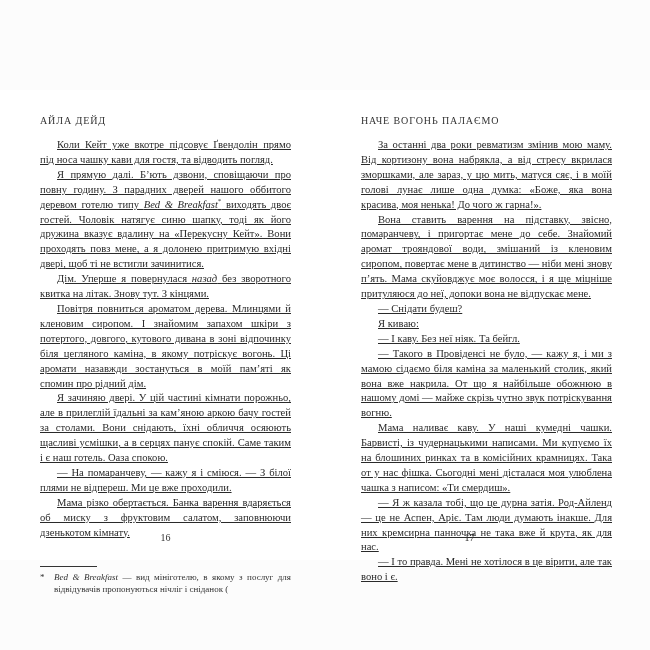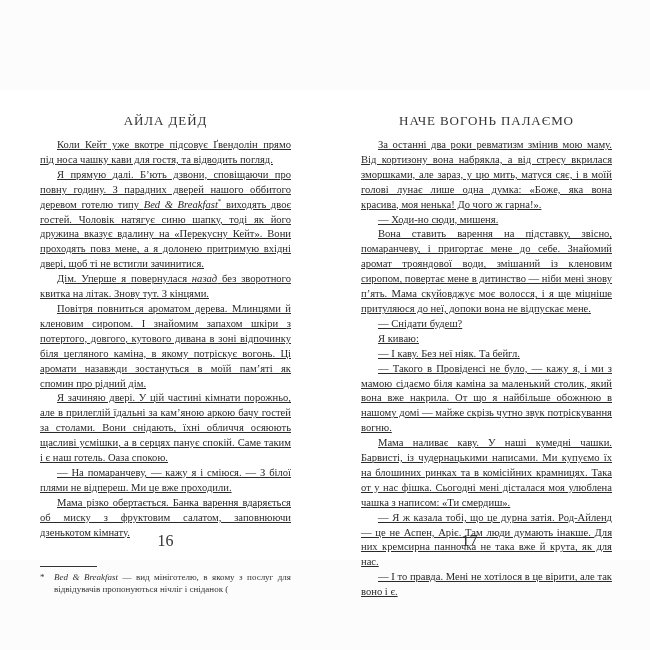--- a/index.html
+++ b/index.html
@@ -11,39 +11,39 @@
     position: relative;
   }
   .band-top { position: absolute; left: 0; top: 0; width: 650px; height: 90px; background: #fcfcfc; }
   .band-bottom { position: absolute; left: 0; top: 560px; width: 650px; height: 90px; background: #fcfcfc; }
   .page {
     position: absolute; top: 114px; width: 251px;
   }
   .page.left { left: 40px; }
   .page.right { left: 361px; }
   .running-head {
-    text-align: center; font-size: 13px; letter-spacing: 0.9px;
+    font-size: 10px; letter-spacing: 0.9px;
     height: 14px; line-height: 14px; margin-bottom: 10px; color: #333;
   }
   .text { font-size: 10.6px; line-height: 14.9px; text-align: justify; }
   .text p { margin: 0; text-indent: 17px; hyphens: auto; text-decoration: underline; }
   .text em { font-style: italic; }
   .text sup { font-size: 7px; line-height: 0; }
   .footnote-rule {
     width: 57px; height: 0; border-top: 1px solid #333; margin: 26px 0 5px 0;
   }
   .footnote {
     font-size: 9px; line-height: 11.6px; text-align: justify;
     display: flex; color: #333;
   }
   .footnote .mark { width: 14px; flex: 0 0 14px; }
   .footnote .ftext { flex: 1; }
   .folio {
     position: absolute; top: 532px; width: 251px; text-align: center;
-    font-size: 16px; color: #333;
+    font-size: 10px; color: #333;
   }
   .folio.left { left: 40px; }
   .folio.right { left: 344px; }
 </style>
 </head>
 <body>
 
 <div class="band-top"></div>
 <div class="band-bottom"></div>
 
@@ -62,21 +62,20 @@
   <div class="footnote">
     <span class="mark">*</span>
     <span class="ftext"><em>Bed &amp; Breakfast</em><span> — вид мініготелю, в якому з послуг для відвідувачів пропонуються нічліг і сніданок (</span></span>
   </div>
 </div>
 
 <div class="page right">
   <div class="running-head">НАЧЕ ВОГОНЬ ПАЛАЄМО</div>
   <div class="text">
       <p><span>За останні два роки ревматизм змінив мою маму. Від кортизону вона набрякла, а від стресу вкрилася зморшками, але зараз, у цю мить, матуся сяє, і в моїй голові лунає лише одна думка: «Боже, яка вона красива, моя ненька! До чого ж гарна!».</span></p>
-      <p><span>— Ходи-но сюди, мишеня.</span></p>
       <p><span>Вона ставить варення на підставку, звісно, помаранчеву, і пригортає мене до себе. Знайомий аромат трояндової води, змішаний із кленовим сиропом, повертає мене в дитинство — ніби мені знову п’ять. Мама скуйовджує моє волосся, і я ще міцніше притуляюся до неї, допоки вона не відпускає мене.</span></p>
       <p><span>— Снідати будеш?</span></p>
       <p><span>Я киваю:</span></p>
       <p><span>— І каву. Без неї ніяк. Та бейгл.</span></p>
       <p><span>— Такого в Провіденсі не було, — кажу я, і ми з мамою сідаємо біля каміна за маленький столик, який вона вже накрила. От що я найбільше обожнюю в нашому домі — майже скрізь чутно звук потріскування вогню.</span></p>
       <p><span>Мама наливає каву. У наші кумедні чашки. Барвисті, із чудернацькими написами. Ми купуємо їх на блошиних ринках та в комісійних крамницях. Така от у нас фішка. Сьогодні мені дісталася моя улюблена чашка з написом: «Ти смердиш».</span></p>
       <p><span>— Я ж казала тобі, що це дурна затія. Род-Айленд — це не Аспен, Аріє. Там люди думають інакше. Для них кремсирна панночка не така вже й крута, як для нас.</span></p>
       <p><span>— І то правда. Мені не хотілося в це вірити, але так воно і є.</span></p>
     </div>
 </div>

